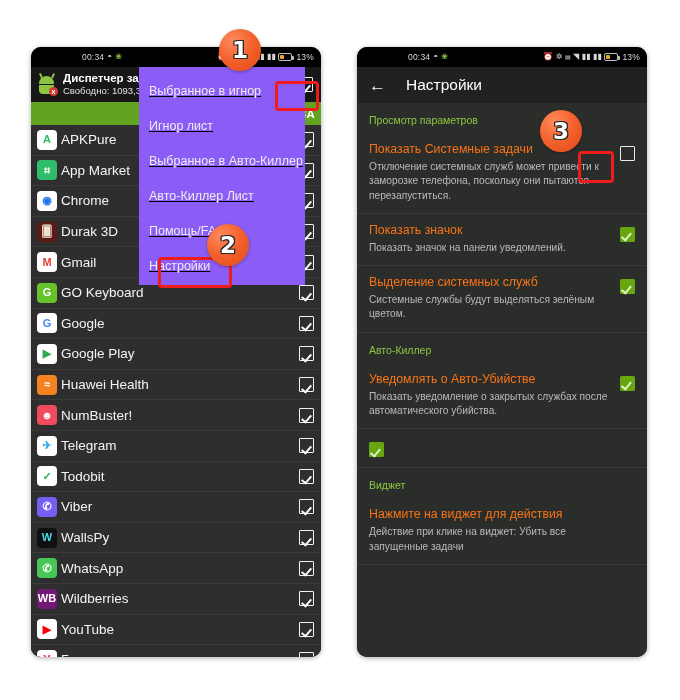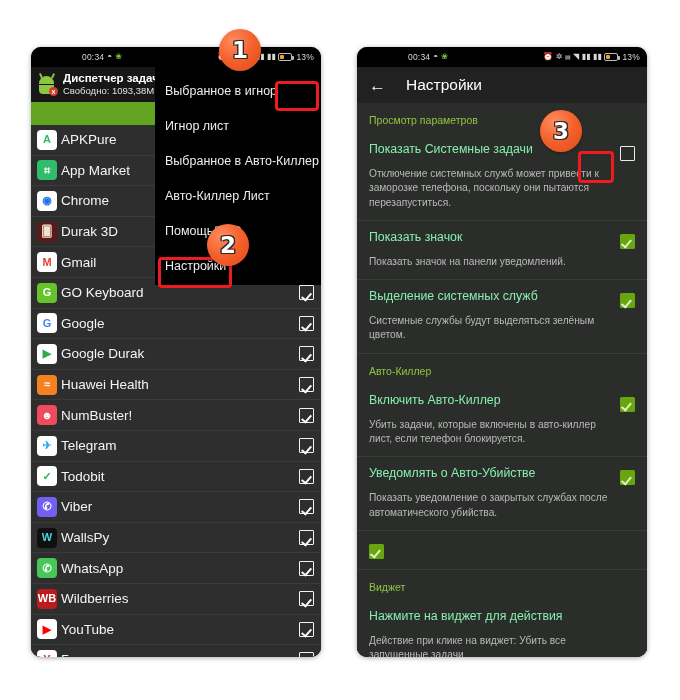--- a/index.html
+++ b/index.html
@@ -108,22 +108,22 @@
     width: 20px; height: 20px; border-radius: 4px; flex: 0 0 20px;
     display: flex; align-items: center; justify-content: center;
     font-size: 11px; font-weight: bold; color: #fff;
     overflow: hidden; line-height: 1;
   }
   .app-name { color: #f4f4f4; font-size: 13.5px; margin-left: 4px; white-space: nowrap; }
   .app-cb { margin-left: auto; }
 
   
   #dropdown {
-    position: absolute; left: 124px; top: 0px; width: 166px;
-    background: #000000; z-index: 6; padding: 6px 0 2px 0; text-decoration: underline;
+    position: absolute; left: 108px; top: 0px; width: 166px;
+    background: #8b5cf6; z-index: 6; padding: 6px 0 2px 0; text-decoration: underline;
   }
   .menu-item {
     color: #eeeeee; font-size: 12.5px;
     padding: 10.5px 10px; white-space: nowrap;
   }
 
   
   #st-body { height: 590px; background: #2b2d2b; position: relative; }
   .st-appbar {
     height: 36px; background: #212121; display: flex; align-items: center; padding: 0 12px;
@@ -133,22 +133,22 @@
   .st-scroll { background: #2b2d2b; }
   .sec-head { color: #8cc540; font-size: 10.5px; padding: 11px 12px 7px 12px; }
   .st-row {
     display: flex; align-items: flex-start;
     padding: 9px 12px 10px 12px;
     border-bottom: 1px solid #3a3c3a;
     background: #2b2d2b;
   }
   .st-row.last { border-bottom: none; }
   .st-texts { flex: 1 1 auto; padding-right: 10px; }
-  .st-t { color: #86efac; font-size: 12.3px; line-height: 1.25; }
-  .st-d { color: #b9b9b9; font-size: 10.2px; line-height: 1.38; margin-top: 10px; }
+  .st-t { color: #f97316; font-size: 12.3px; line-height: 1.25; }
+  .st-d { color: #b9b9b9; font-size: 10.2px; line-height: 1.38; margin-top: 3px; }
   .cb-green {
     width: 15px; height: 15px; background: #67a60e; border-radius: 1.5px;
     flex: 0 0 15px; position: relative; margin-top: 4px;
   }
   .cb-green::after {
     content: ""; position: absolute; left: 3.3px; top: 6.5px;
     width: 4px; height: 7.5px; border: solid #dff2c4;
     border-width: 0 2px 2px 0; transform: rotate(40deg) translate(-1px,-2px);
   }
   .cb-empty {
@@ -261,21 +261,21 @@
             <div class="app-name">GO Keyboard</div>
             <div class="cb-white app-cb checked"></div>
           </div>
           <div class="app-row">
             <div class="app-ico" style="background: rgb(255, 255, 255); color: rgb(66, 133, 244);">G</div>
             <div class="app-name">Google</div>
             <div class="cb-white app-cb checked"></div>
           </div>
           <div class="app-row">
             <div class="app-ico" style="background: rgb(255, 255, 255); color: rgb(52, 168, 83);">▶</div>
-            <div class="app-name">Google Durak</div>
+            <div class="app-name">Google Play</div>
             <div class="cb-white app-cb checked"></div>
           </div>
           <div class="app-row">
             <div class="app-ico" style="background: rgb(245, 130, 32); color: rgb(255, 255, 255);">≈</div>
             <div class="app-name">Huawei Health</div>
             <div class="cb-white app-cb checked"></div>
           </div>
           <div class="app-row">
             <div class="app-ico" style="background: rgb(239, 75, 92); color: rgb(255, 255, 255);">☻</div>
             <div class="app-name">NumBuster!</div>
@@ -300,21 +300,21 @@
             <div class="app-ico" style="background: rgb(16, 16, 16); color: rgb(74, 212, 232);">W</div>
             <div class="app-name">WallsPy</div>
             <div class="cb-white app-cb checked"></div>
           </div>
           <div class="app-row">
             <div class="app-ico" style="background: rgb(72, 199, 88); color: rgb(255, 255, 255);">✆</div>
             <div class="app-name">WhatsApp</div>
             <div class="cb-white app-cb checked"></div>
           </div>
           <div class="app-row">
-            <div class="app-ico" style="background: #b91c1c; color: rgb(255, 255, 255);">WB</div>
+            <div class="app-ico" style="background: #701a75; color: rgb(255, 255, 255);">WB</div>
             <div class="app-name">Wildberries</div>
             <div class="cb-white app-cb checked"></div>
           </div>
           <div class="app-row">
             <div class="app-ico" style="background: rgb(255, 255, 255); color: rgb(255, 0, 0);">▶</div>
             <div class="app-name">YouTube</div>
             <div class="cb-white app-cb checked"></div>
           </div>
           <div class="app-row">
             <div class="app-ico" style="background: rgb(255, 255, 255); color: rgb(229, 42, 42);">Y</div>
@@ -381,27 +381,20 @@
           <div class="st-row">
             <div class="st-texts">
               <div class="st-t">Выделение системных служб</div>
               <div class="st-d">Системные службы будут выделяться зелёным цветом.</div>
             </div>
             <div class="cb-green"></div>
           </div>
           <div class="sec-head">Авто-Киллер</div>
           <div class="st-row">
             <div class="st-texts">
-              <div class="st-t">Включить Авто-Киллер</div>
-              <div class="st-d">Убить задачи, которые включены в авто-киллер лист, если телефон блокируется.</div>
-            </div>
-            <div class="cb-green"></div>
-          </div>
-          <div class="st-row">
-            <div class="st-texts">
               <div class="st-t">Уведомлять о Авто-Убийстве</div>
               <div class="st-d">Показать уведомление о закрытых службах после автоматического убийства.</div>
             </div>
             <div class="cb-green"></div>
           </div>
           <div class="st-row">
             <div class="cb-green"></div>
           </div>
           <div class="sec-head">Виджет</div>
           <div class="st-row">

